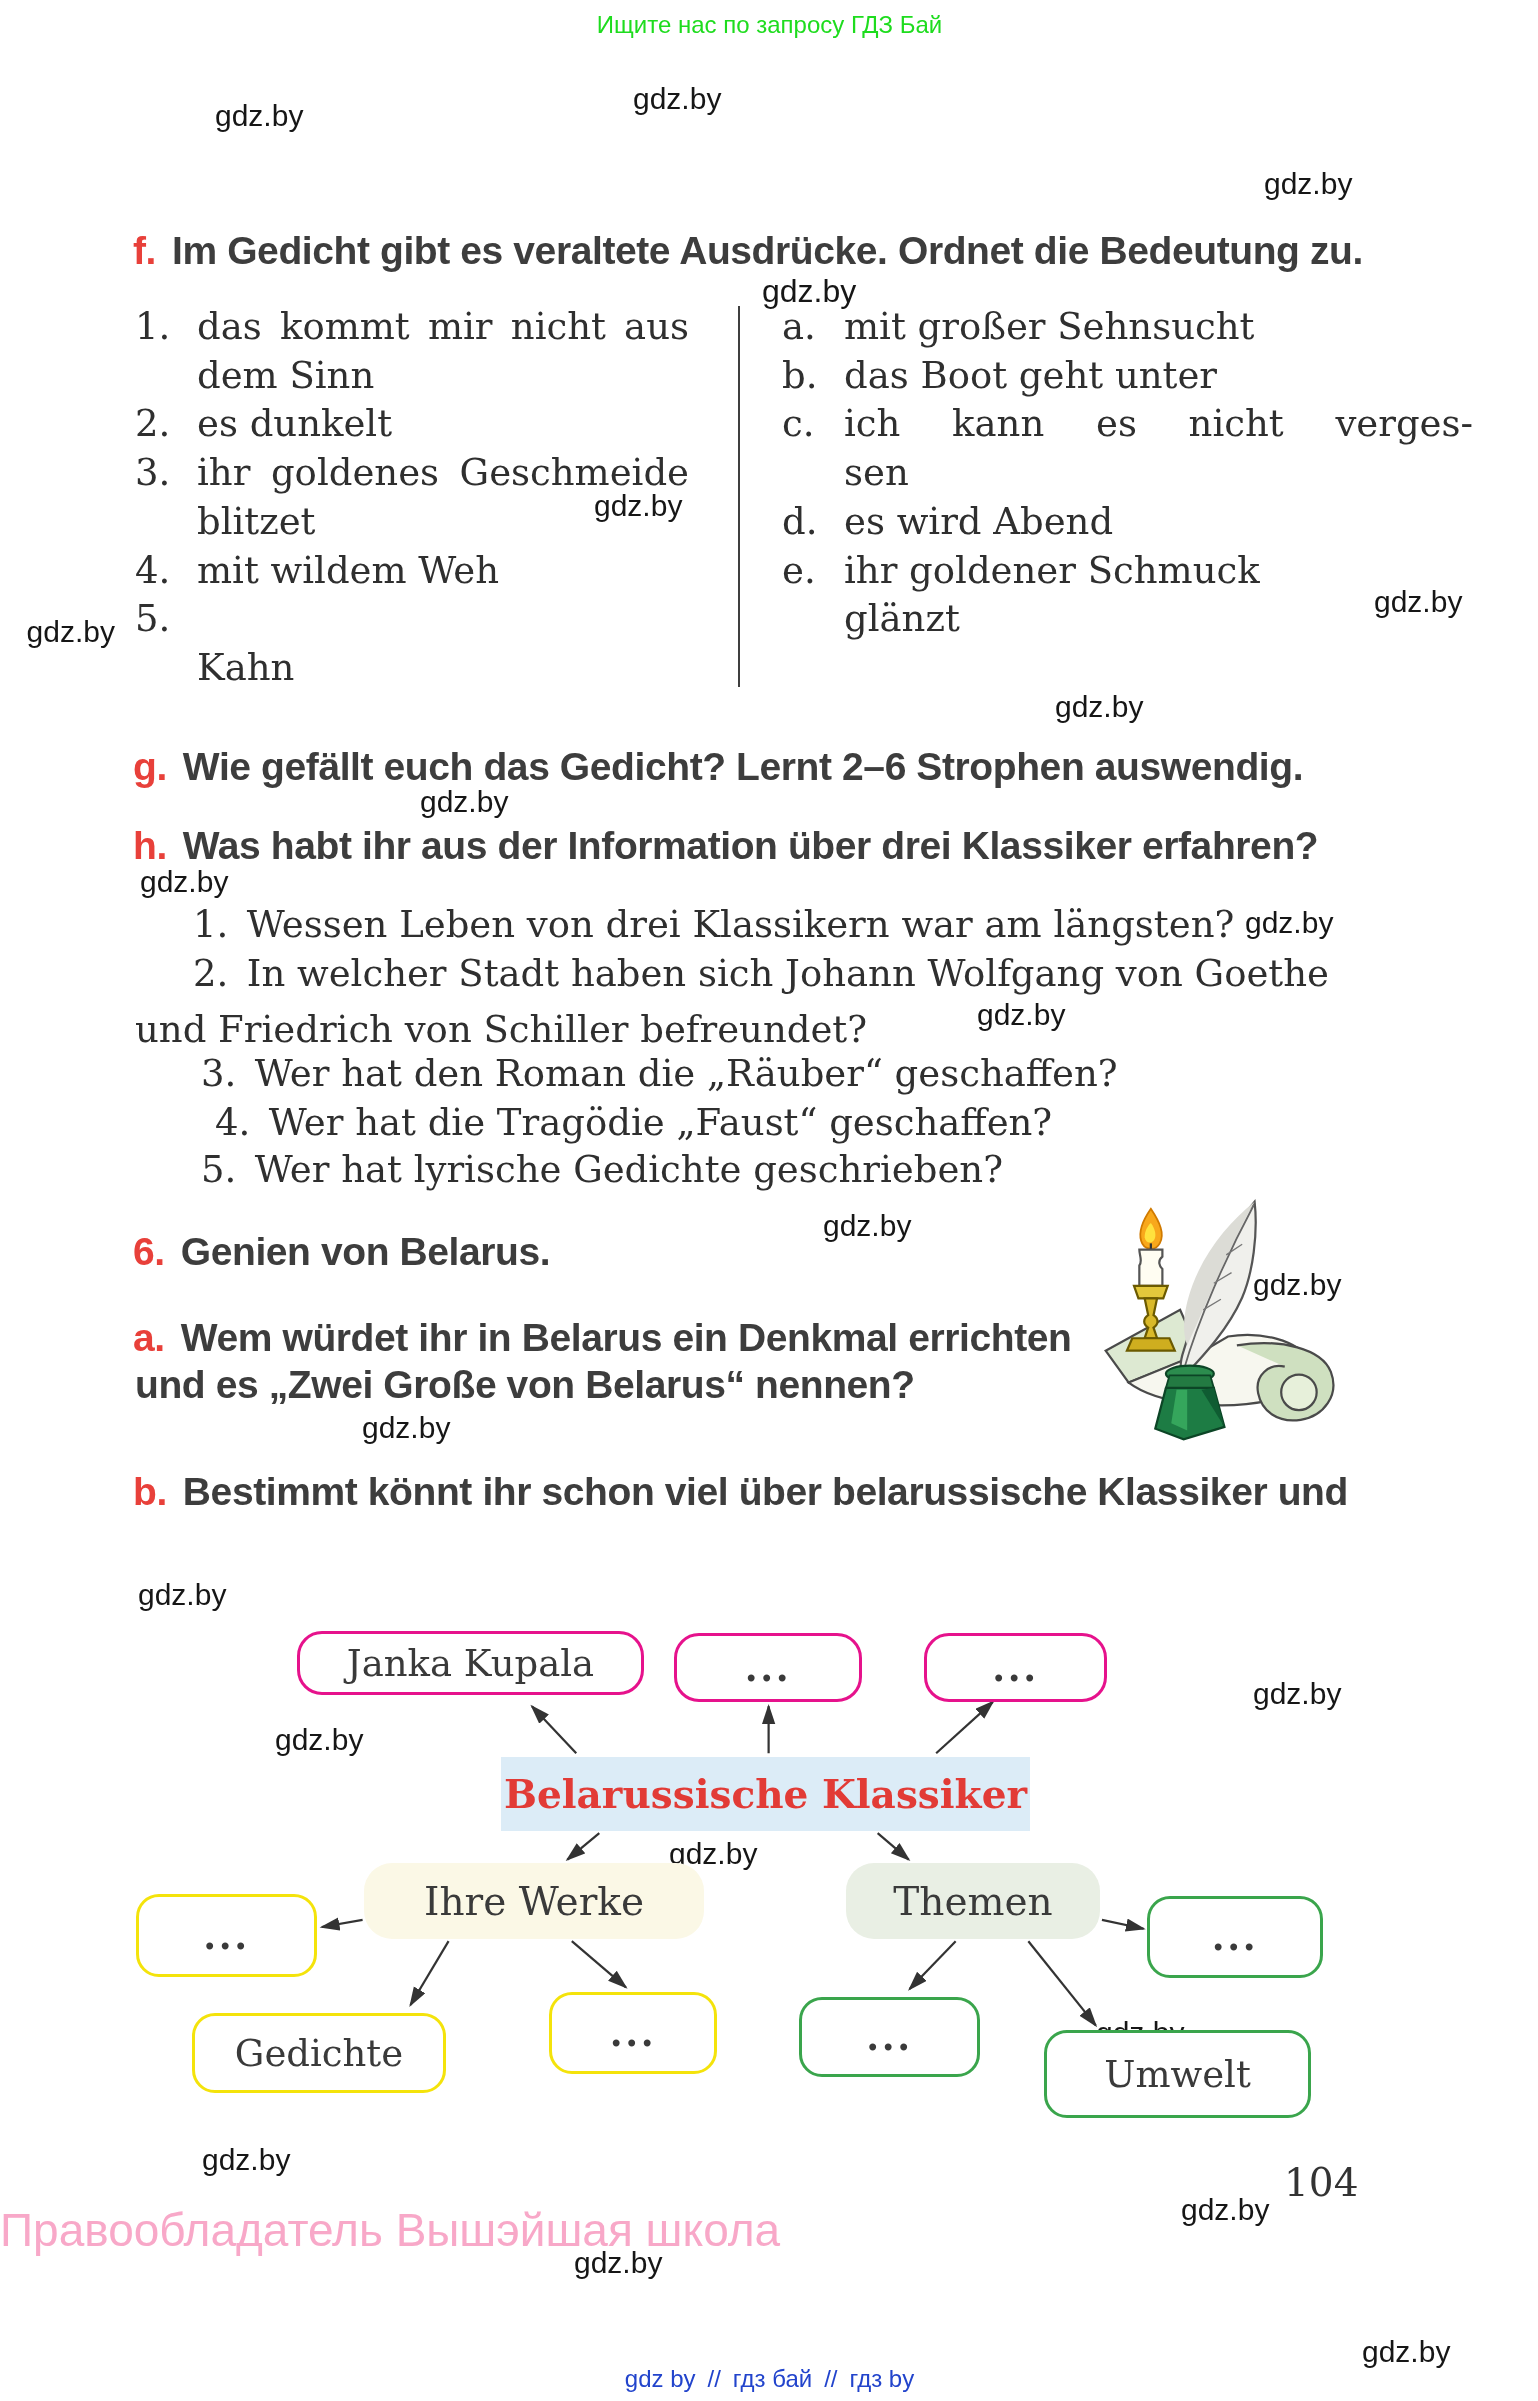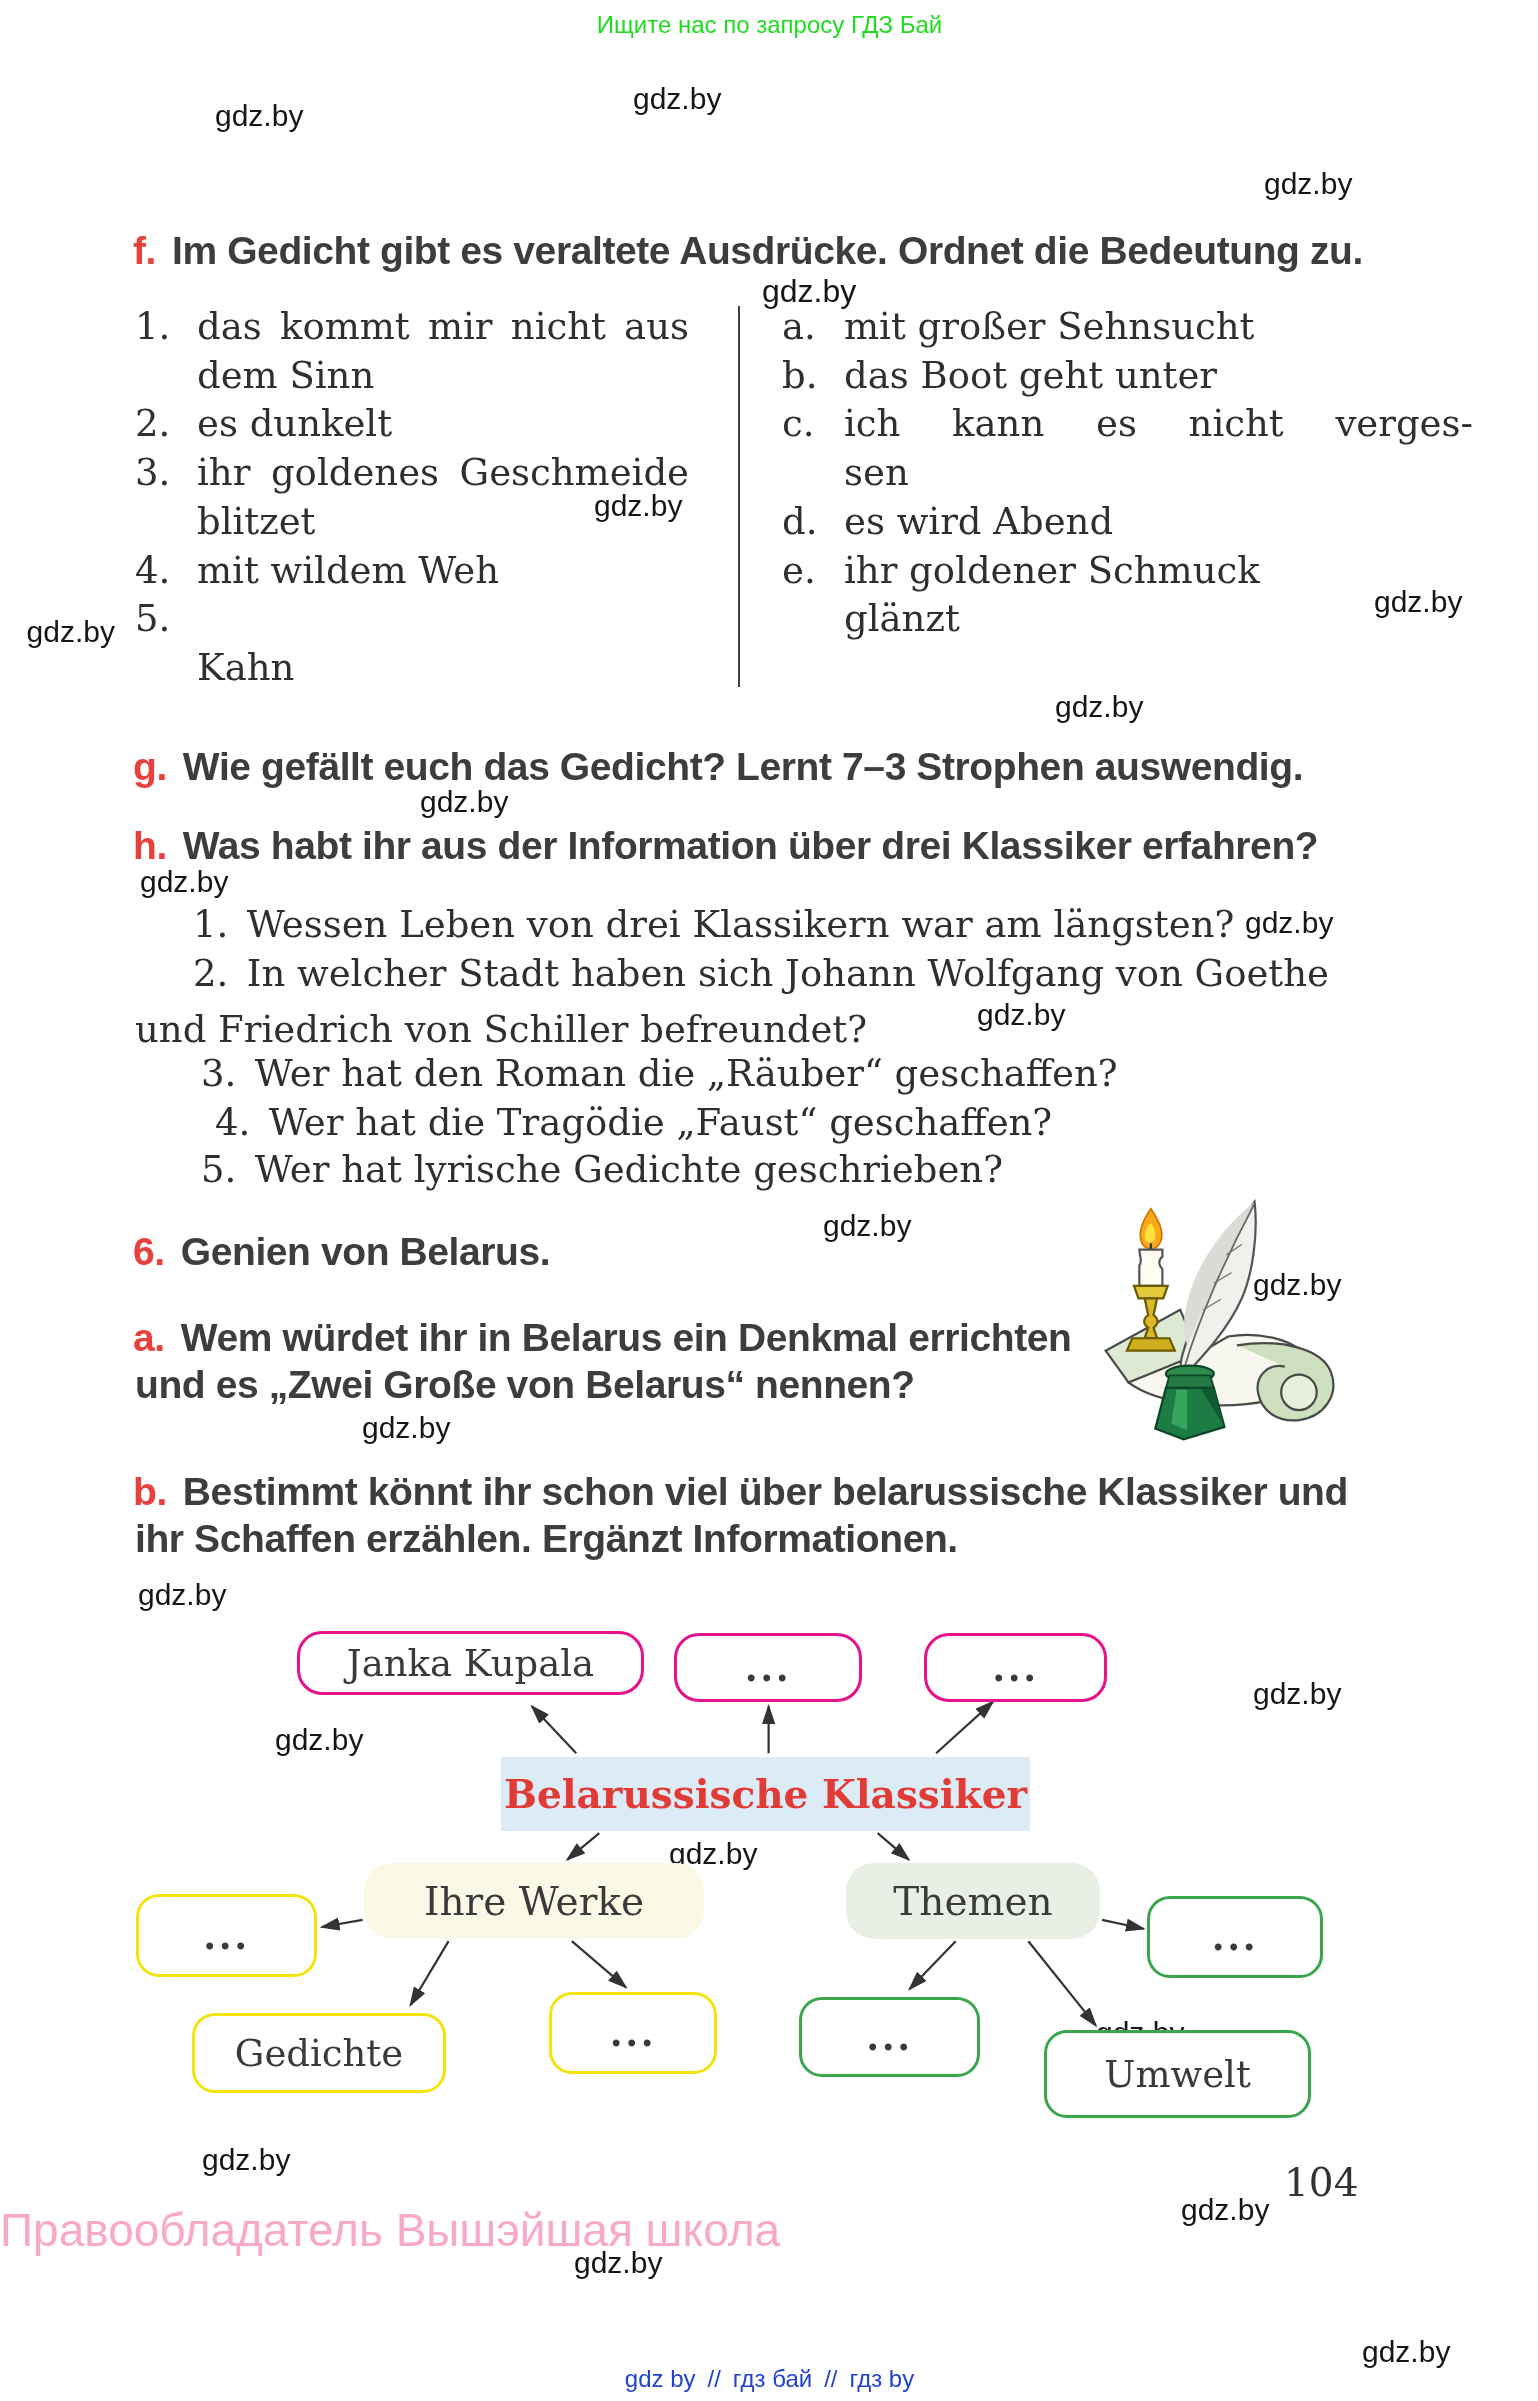--- a/index.html
+++ b/index.html
@@ -90,21 +90,21 @@
   <span class="sl" style="left:782px;top:403px">c.</span>
   <div class="sl just" style="left:844px;top:403px;width:629px">ich kann es nicht verges-</div>
   <span class="sl" style="left:844px;top:452px">sen</span>
   <span class="sl" style="left:782px;top:501px">d.</span>
   <span class="sl" style="left:844px;top:501px">es wird Abend</span>
   <span class="sl" style="left:782px;top:550px">e.</span>
   <span class="sl" style="left:844px;top:550px">ihr goldener Schmuck</span>
   <span class="sl" style="left:844px;top:598px">glänzt</span>
 
   <div class="h-sans" style="left:133px;top:745px">
-    <span class="lbl">g.</span><span>Wie gefällt euch das Gedicht? Lernt 7–3 Strophen auswendig.</span>
+    <span class="lbl">g.</span><span>Wie gefällt euch das Gedicht? Lernt 2–6 Strophen auswendig.</span>
   </div>
 
   <div class="h-sans" style="left:133px;top:824px">
     <span class="lbl">h.</span><span>Was habt ihr aus der Information über drei Klassiker erfahren?</span>
   </div>
   <span class="sl" style="left:193px;top:904px">1. Wessen Leben von drei Klassikern war am längsten?</span>
   <span class="sl" style="left:193px;top:953px">2. In welcher Stadt haben sich Johann Wolfgang von Goethe</span>
   <span class="sl" style="left:135px;top:1009px">und Friedrich von Schiller befreundet?</span>
   <span class="sl" style="left:201px;top:1053px">3. Wer hat den Roman die „Räuber“ geschaffen?</span>
   <span class="sl" style="left:215px;top:1102px">4. Wer hat die Tragödie „Faust“ geschaffen?</span>
@@ -147,21 +147,20 @@
   </svg>
 
   <div class="h-sans" style="left:133px;top:1316px">
     <span class="lbl">a.</span><span>Wem würdet ihr in Belarus ein Denkmal errichten</span>
   </div>
   <div class="h-sans" style="left:135px;top:1363px">und es „Zwei Große von Belarus“ nennen?</div>
 
   <div class="h-sans" style="left:133px;top:1470px">
     <span class="lbl">b.</span><span>Bestimmt könnt ihr schon viel über belarussische Klassiker und</span>
   </div>
-  <div class="h-sans" style="left:135px;top:1517px">ihr Schaffen erzählen. Ergänzt Informationen.</div>
 
   <svg class="overlay" style="left:0;top:1613px" width="1539" height="550" viewBox="0 1820 1736 620">
     <defs>
       <marker id="ah" markerWidth="10" markerHeight="8" refX="8" refY="3" orient="auto" markerUnits="strokeWidth">
         <path d="M0 0 L9 3 L0 6 Z" fill="#333"></path>
       </marker>
     </defs>
     <g stroke="#333" stroke-width="2.5" fill="none">
       <line x1="650" y1="1978" x2="600" y2="1925" marker-end="url(#ah)"></line>
       <line x1="867" y1="1978" x2="867" y2="1925" marker-end="url(#ah)"></line>

